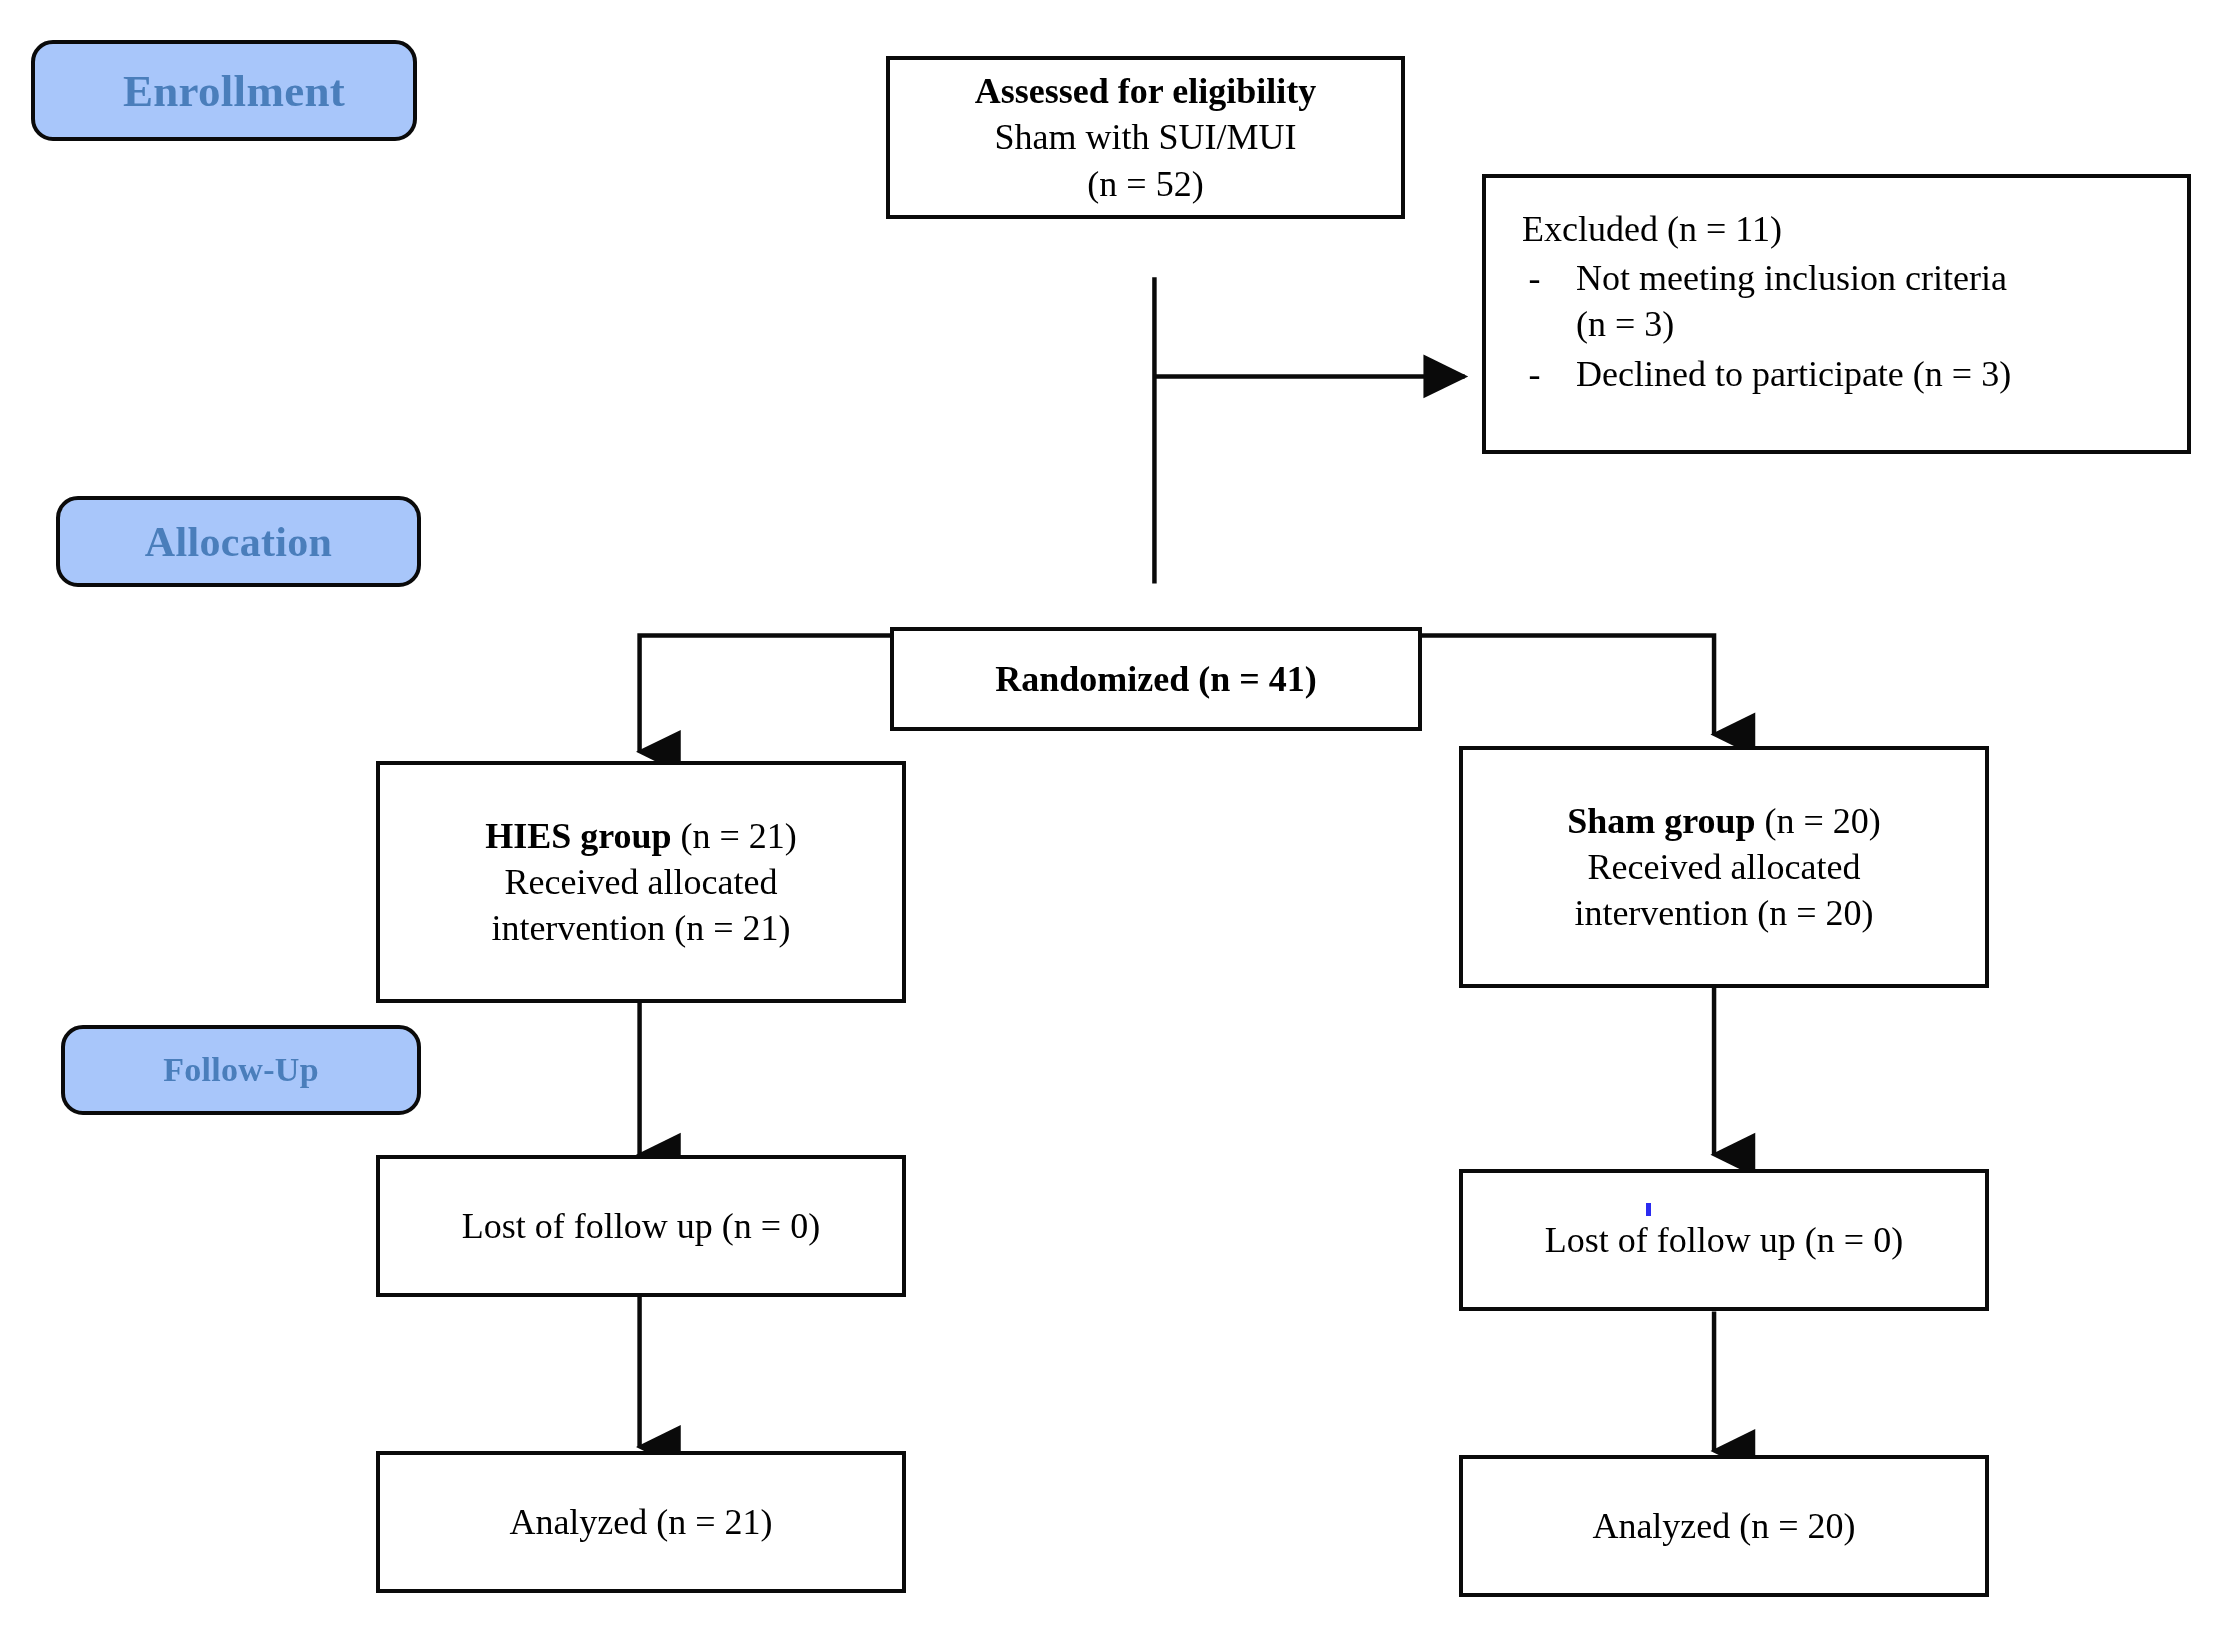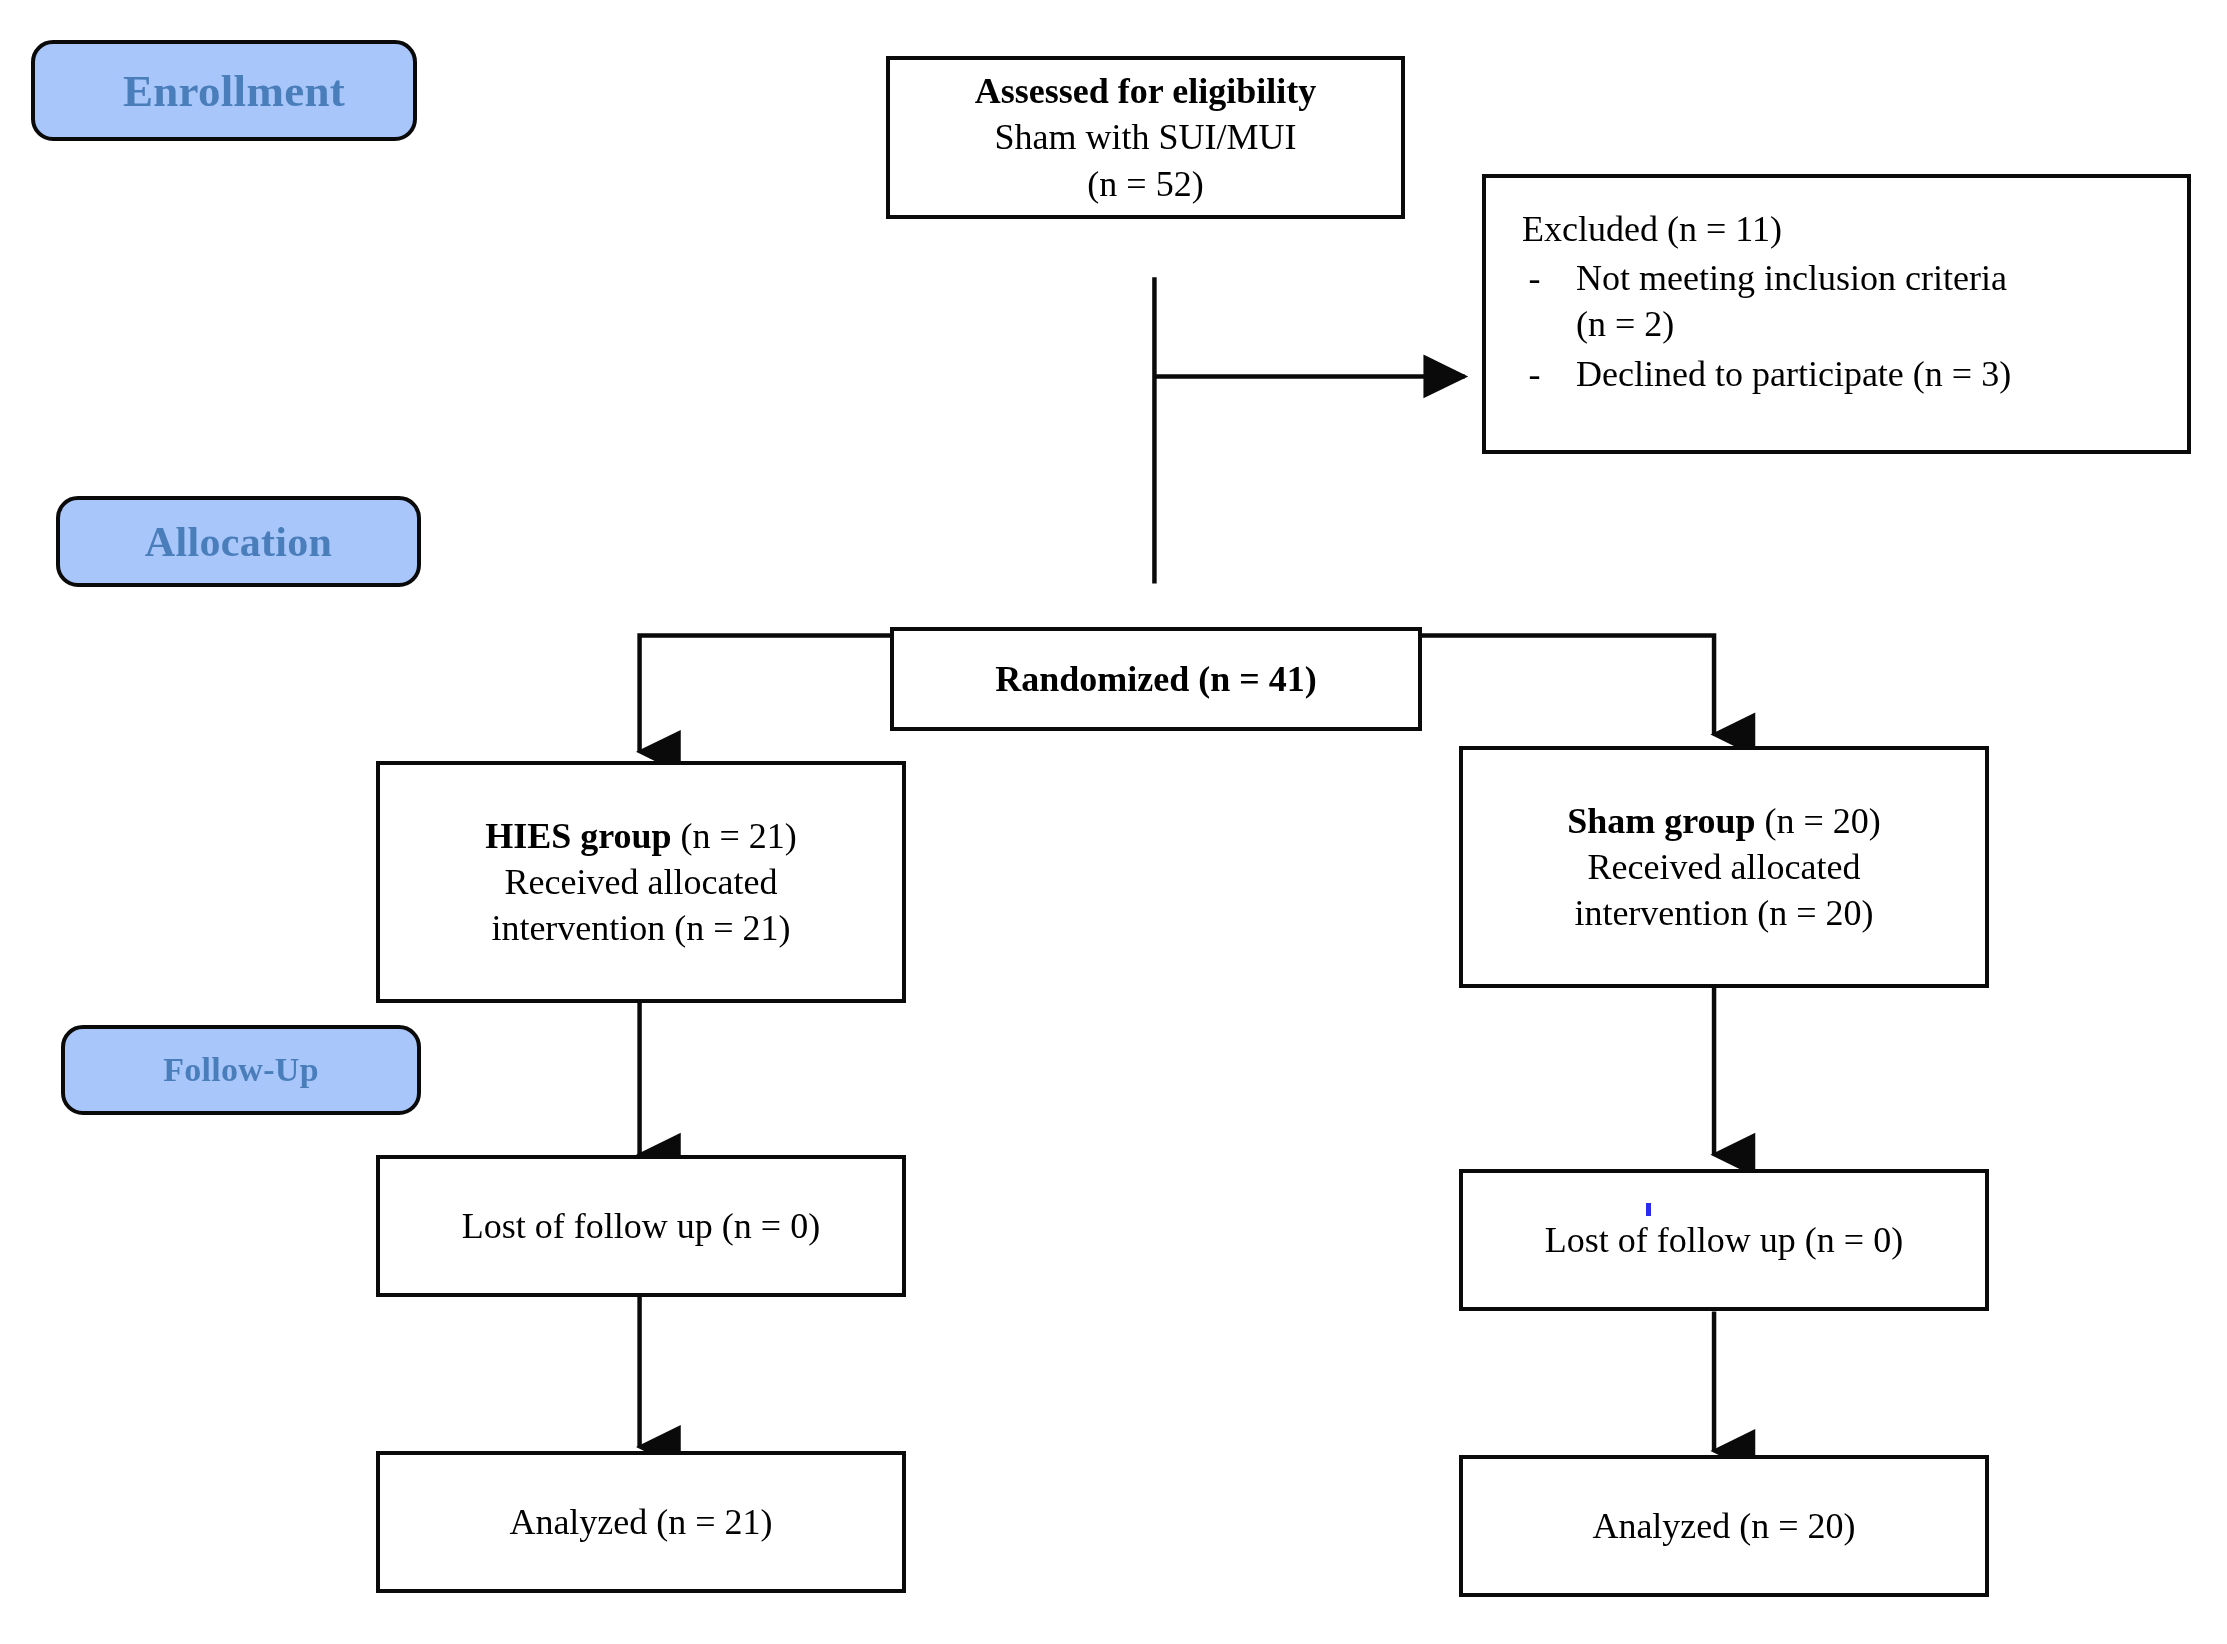--- a/index.html
+++ b/index.html
@@ -136,21 +136,21 @@
   </div>
 
   <div class="node left-align" style="left:1482px; top:174px; width:709px; height:280px; font-size:36px;
               padding:28px 16.6px 0 36px;">
     <span class="ln excl-title">Excluded (n = 11)</span>
 
     <div class="excl-item">
       <span class="excl-dash">-</span>
       <span class="excl-text">
         <span class="ln">Not meeting inclusion criteria</span>
-        <span class="ln">(n = 2)</span>
+        <span class="ln">(n = 3)</span>
       </span>
     </div>
 
     <div class="excl-item" style="margin-top:3.8px;">
       <span class="excl-dash">-</span>
       <span class="excl-text">
         <span class="ln">Declined to participate (n = 3)</span>
       </span>
     </div>
   </div>

